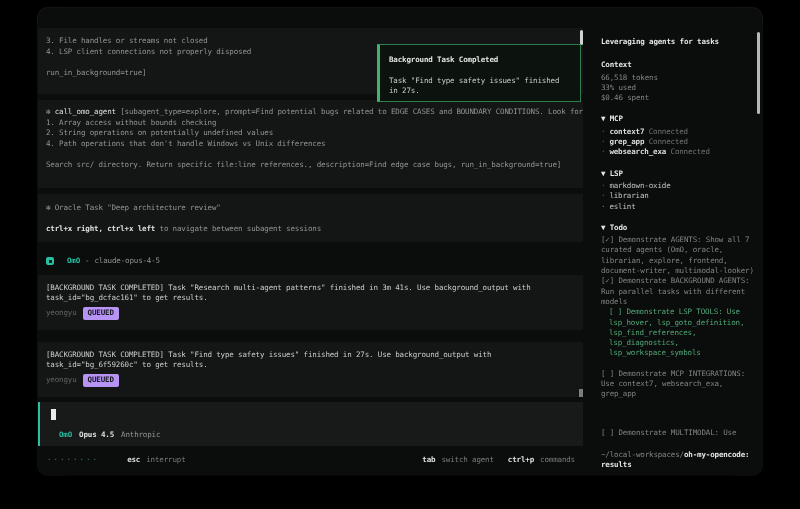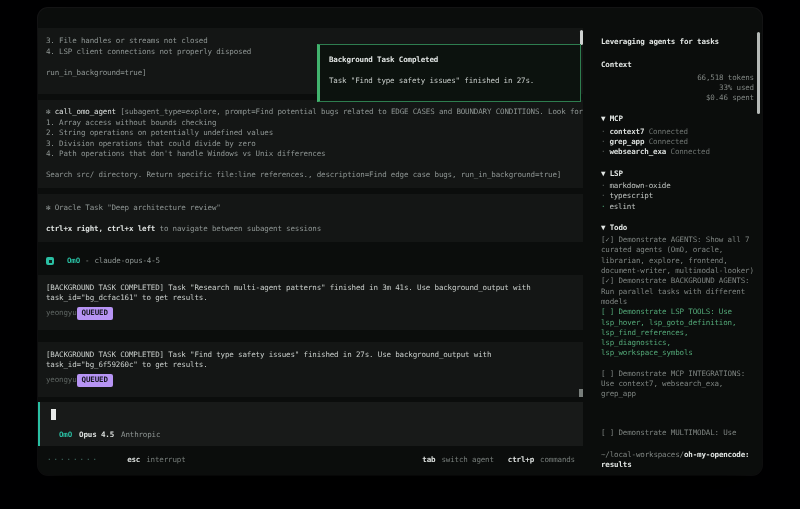--- a/index.html
+++ b/index.html
@@ -25,37 +25,37 @@
   
   .main-col { position:absolute; left:0; top:20px; bottom:0; width:545px; color:#8f9694; font-size:7.5px; letter-spacing:-0.15px; line-height:10.5px; }
   .panel { background:#141615; margin-bottom:6px; padding:7px 8px; overflow:hidden; }
   .dim { color:#8f9694; }
   .bright { color:#dde1df; }
   .b { font-weight:bold; }
   .teal { color:#2abfa3;padding-left:8px; }
   .nowrap { white-space:nowrap; }
 
   .toast {
-    position:absolute; top:16px; right:2px; width:264px; height:58px; z-index:5;
+    position:absolute; top:16px; right:2px; width:204px; height:58px; z-index:5;
     background:#0c120e; border:1px solid #2e7d4f; border-left:3px solid #42b36e;
     padding:10px 9px;
   }
   .toast-title { color:#e3e7e5; font-weight:bold; margin-bottom:10px; }
   .toast-body { color:#c9cecb; }
 
   .oracle-panel { padding:9px 8px 8px 8px; }
   .oracle-title { margin-bottom:10.5px; }
 
   .session-row { padding:5px 8px 4px 8px; margin-bottom:4px; display:flex; align-items:center; gap:5px; }
   .omo-chip { width:8px; height:8px; border-radius:2px; background:#2abfa3; position:relative; flex:0 0 auto; }
   .omo-chip::after { content:""; position:absolute; left:2.5px; top:2.5px; width:3px; height:3px; background:#10211d; }
 
   .task-panel { padding:8px 8px 7px 8px; }
   .task-text { color:#c9cecb; max-width:505px; }
-  .task-meta { margin-top:3px; display:flex; align-items:center; }
+  .task-meta { margin-top:3px; display:flex; align-items:center; gap:6px; }
   .user { color:#5f6663; }
   .badge { background:#b794f4; color:#16171f; font-weight:bold; padding:1px 5px 1.5px 5px; border-radius:2px; }
 
   .input-panel { background:#181a19; border-left:2px solid #2abfa3; padding:7px 10px 6px 11px; height:44px; margin-bottom:5px; }
   .cursor { display:inline-block; width:5px; height:11px; background:#e8ebe9; }
   .model-row { margin-top:7px; display:flex; gap:7px; align-items:baseline; }
 
   .statusbar { padding:4px 8px 0 9px; display:flex; justify-content:space-between; align-items:center; }
   .dots { color:#46756a; letter-spacing:2px; }
   .sb-left, .sb-right { display:flex; gap:6px; align-items:baseline; }
@@ -64,29 +64,29 @@
   .klabel { color:#787f7c; }
 
   .scroll-thumb-white { position:absolute; right:0; top:2px; width:3px; height:15px; background:#cfd3d1; border-radius:2px; }
   .scroll-thumb-gray { position:absolute; right:0; top:361px; width:4px; height:8px; background:#787e7b; }
 
   
   .sidebar { position:absolute; left:554px; right:0; top:20px; bottom:0; padding:9px 8px 0 9px; font-size:7.5px; letter-spacing:-0.15px; line-height:10.3px; color:#808683; }
   .sb-title { color:#e3e7e5; font-weight:bold; margin-bottom:13px; }
   .sb-head { color:#e3e7e5; font-weight:bold; margin-bottom:2px; }
   .sb-section { margin-bottom:11px; }
-  .sb-line { color:#808683;text-align:right; }
+  .sb-line { color:#808683; }
   .li-row { display:flex; gap:4px; }
   .bullet { color:#5a605d; }
   .bullet.green { color:#4fa876; }
   .mcp-name { color:#d9dddb; font-weight:bold; }
   .mcp-status { color:#6f7572; }
   .lsp-name { color:#c1c6c3; }
   .todo-item { color:#7e8481; margin-bottom:0; }
-  .todo-item.active { color:#53a878; margin-bottom:10px; }
+  .todo-item.active { color:#53a878; margin-bottom:10px;margin-left:8px; }
   .todo-item.gap { margin-bottom:28px; }
   .ws { margin:12px 0 11px 0; }
   .ws-dim { color:#808683; }
   .ws-bold { color:#e3e7e5; font-weight:bold; }
   .sidebar-thumb { position:absolute; right:2px; top:4px; width:3px; height:82px; background:#b5b9b7; border-radius:2px; }
 </style>
 </head>
 <body>
 
 <div class="window">
@@ -110,21 +110,20 @@
     </div>
 
     <div class="panel" style="height:88px;">
       <div class="nowrap">
         <span class="dim">✻</span>
         <span class="bright">call_omo_agent</span>
         <span class="dim">[subagent_type=explore, prompt=Find potential bugs related to EDGE CASES and BOUNDARY CONDITIONS. Look for</span>
       </div>
       <div class="dim">1. Array access without bounds checking</div>
       <div class="dim">2. String operations on potentially undefined values</div>
-      <div class="dim">3. Division operations that could divide by zero</div>
       <div class="dim">4. Path operations that don't handle Windows vs Unix differences</div>
       <div style="height:10.5px;"></div>
       <div class="dim nowrap">Search src/ directory. Return specific file:line references., description=Find edge case bugs, run_in_background=true]</div>
     </div>
 
     <div class="panel oracle-panel" style="height:48px; margin-bottom:9px;">
       <div class="oracle-title">
         <span class="dim">✻</span>
         <span class="dim">Oracle Task "Deep architecture review"</span>
       </div>
@@ -210,21 +209,21 @@
     </div>
 
     <div class="sb-section">
       <div class="sb-head">▼ LSP</div>
       <div class="li-row">
         <span class="bullet">·</span>
         <span class="lsp-name">markdown-oxide</span>
       </div>
       <div class="li-row">
         <span class="bullet">·</span>
-        <span class="lsp-name">typescript</span>
+        <span class="lsp-name">librarian</span>
       </div>
       <div class="li-row">
         <span class="bullet green">·</span>
         <span class="lsp-name">eslint</span>
       </div>
     </div>
 
     <div class="sb-section">
       <div class="sb-head">▼ Todo</div>
       <div class="todo-item">[✓] Demonstrate AGENTS: Show all 7 curated agents (OmO, oracle, librarian, explore, frontend, document-writer, multimodal-looker)</div>

